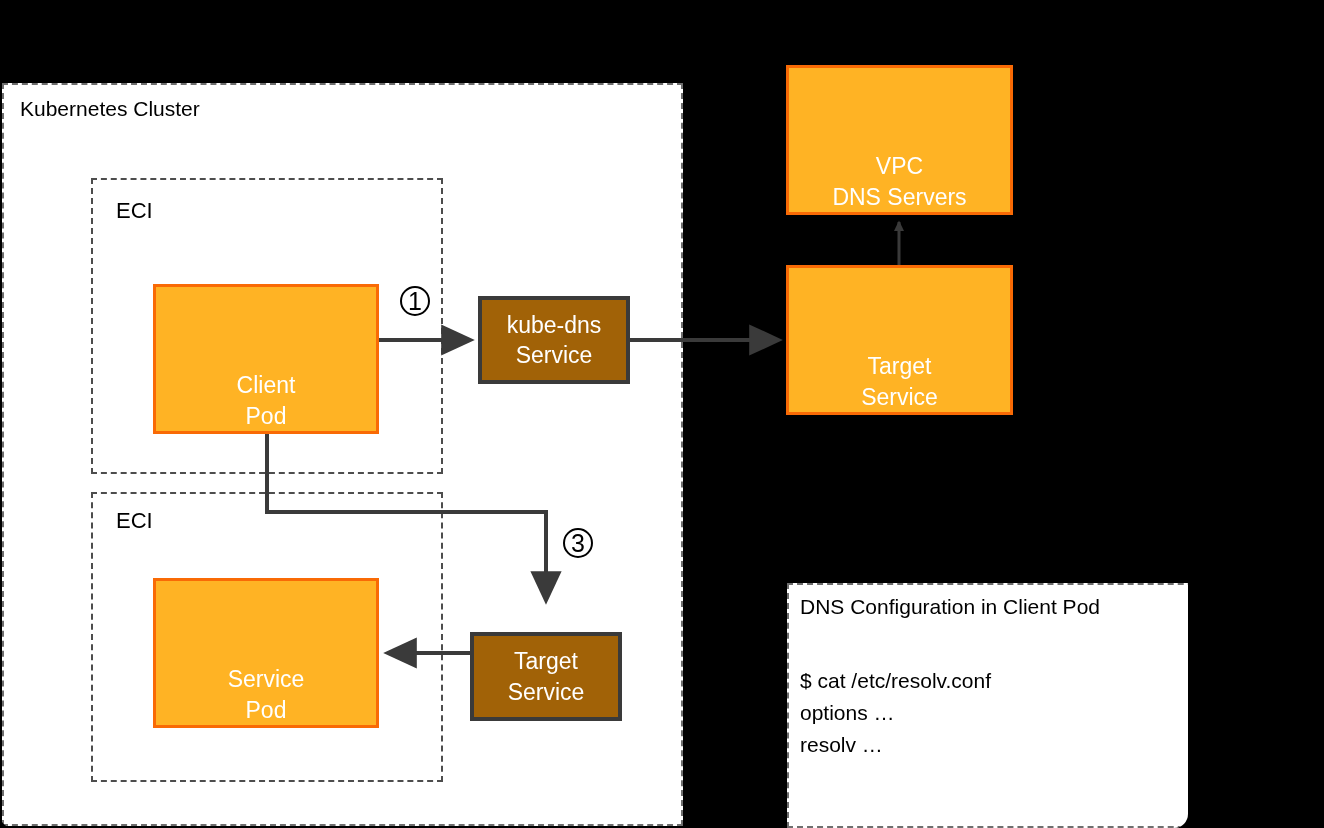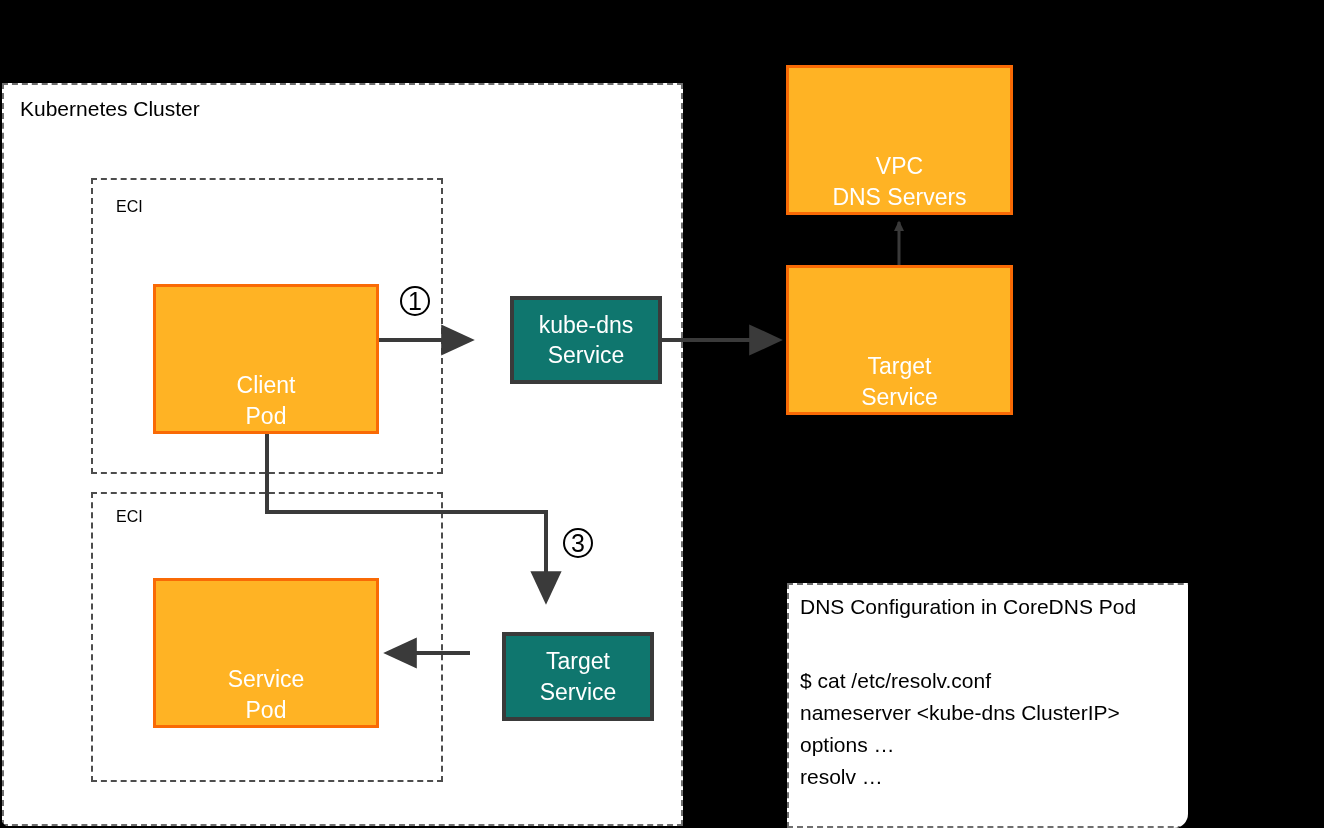--- a/index.html
+++ b/index.html
@@ -24,46 +24,46 @@
     font-size:21px;color:#000;white-space:nowrap;
   }
 
   
   .eci{
     border:2px dashed #4d4d4d;
     background:transparent;
   }
   .eci-a{left:91px;top:178px;width:352px;height:296px;}
   .eci-b{left:91px;top:492px;width:352px;height:290px;}
-  .eci-label{font-size:16px;color:#000;white-space:nowrap;}
+  .eci-label{font-size:22px;color:#000;white-space:nowrap;}
   .eci-label-a{left:116px;top:198px;}
   .eci-label-b{left:116px;top:508px;}
 
   
   .node-orange{
     background:#FFB324;
     border:3px solid #F96A05;
     color:#ffffff;
     display:flex;align-items:flex-end;justify-content:center;
     text-align:center;
     font-size:23px;line-height:1.32;
   }
   .client-pod{left:153px;top:264px;width:226px;height:150px;margin-top:20px;}
   .service-pod{left:153px;top:578px;width:226px;height:150px;}
   .vpc-dns{left:786px;top:65px;width:227px;height:150px;}
   .coredns{left:786px;top:265px;width:227px;height:150px;}
 
   
   .node-gray{
-    background:#0f766e;
+    background:#a16207;
     border:4px solid #3A3A3A;
     color:#ffffff;
     display:flex;align-items:center;justify-content:center;
     text-align:center;
-    font-size:23px;line-height:1.32;margin-left:32px;
+    font-size:23px;line-height:1.32;
   }
   .kube-dns{left:478px;top:296px;width:152px;height:88px;}
   .target-svc{left:470px;top:632px;width:152px;height:89px;align-items:center;}
 
   
   .step{
     font-size:25px;color:#000;
     width:30px;height:30px;
     display:flex;align-items:center;justify-content:center;
     line-height:1;
@@ -168,21 +168,20 @@
     <div>
       <span>Target</span><br>
       <span>Service</span>
     </div>
   </div>
 
   <div class="abs step step-1">1</div>
   <div class="abs step step-3">3</div>
 
   <div class="abs dns-panel"></div>
-  <div class="abs dns-title">DNS Configuration in CoreDNS Pod</div>
+  <div class="abs dns-title">DNS Configuration in Client Pod</div>
   <div class="abs dns-lines">
     <div>$ cat /etc/resolv.conf</div>
-    <div>nameserver &lt;kube-dns ClusterIP&gt;</div>
     <div>options …</div>
     <div>resolv …</div>
   </div>
 
 </div>
 
 </body></html>

